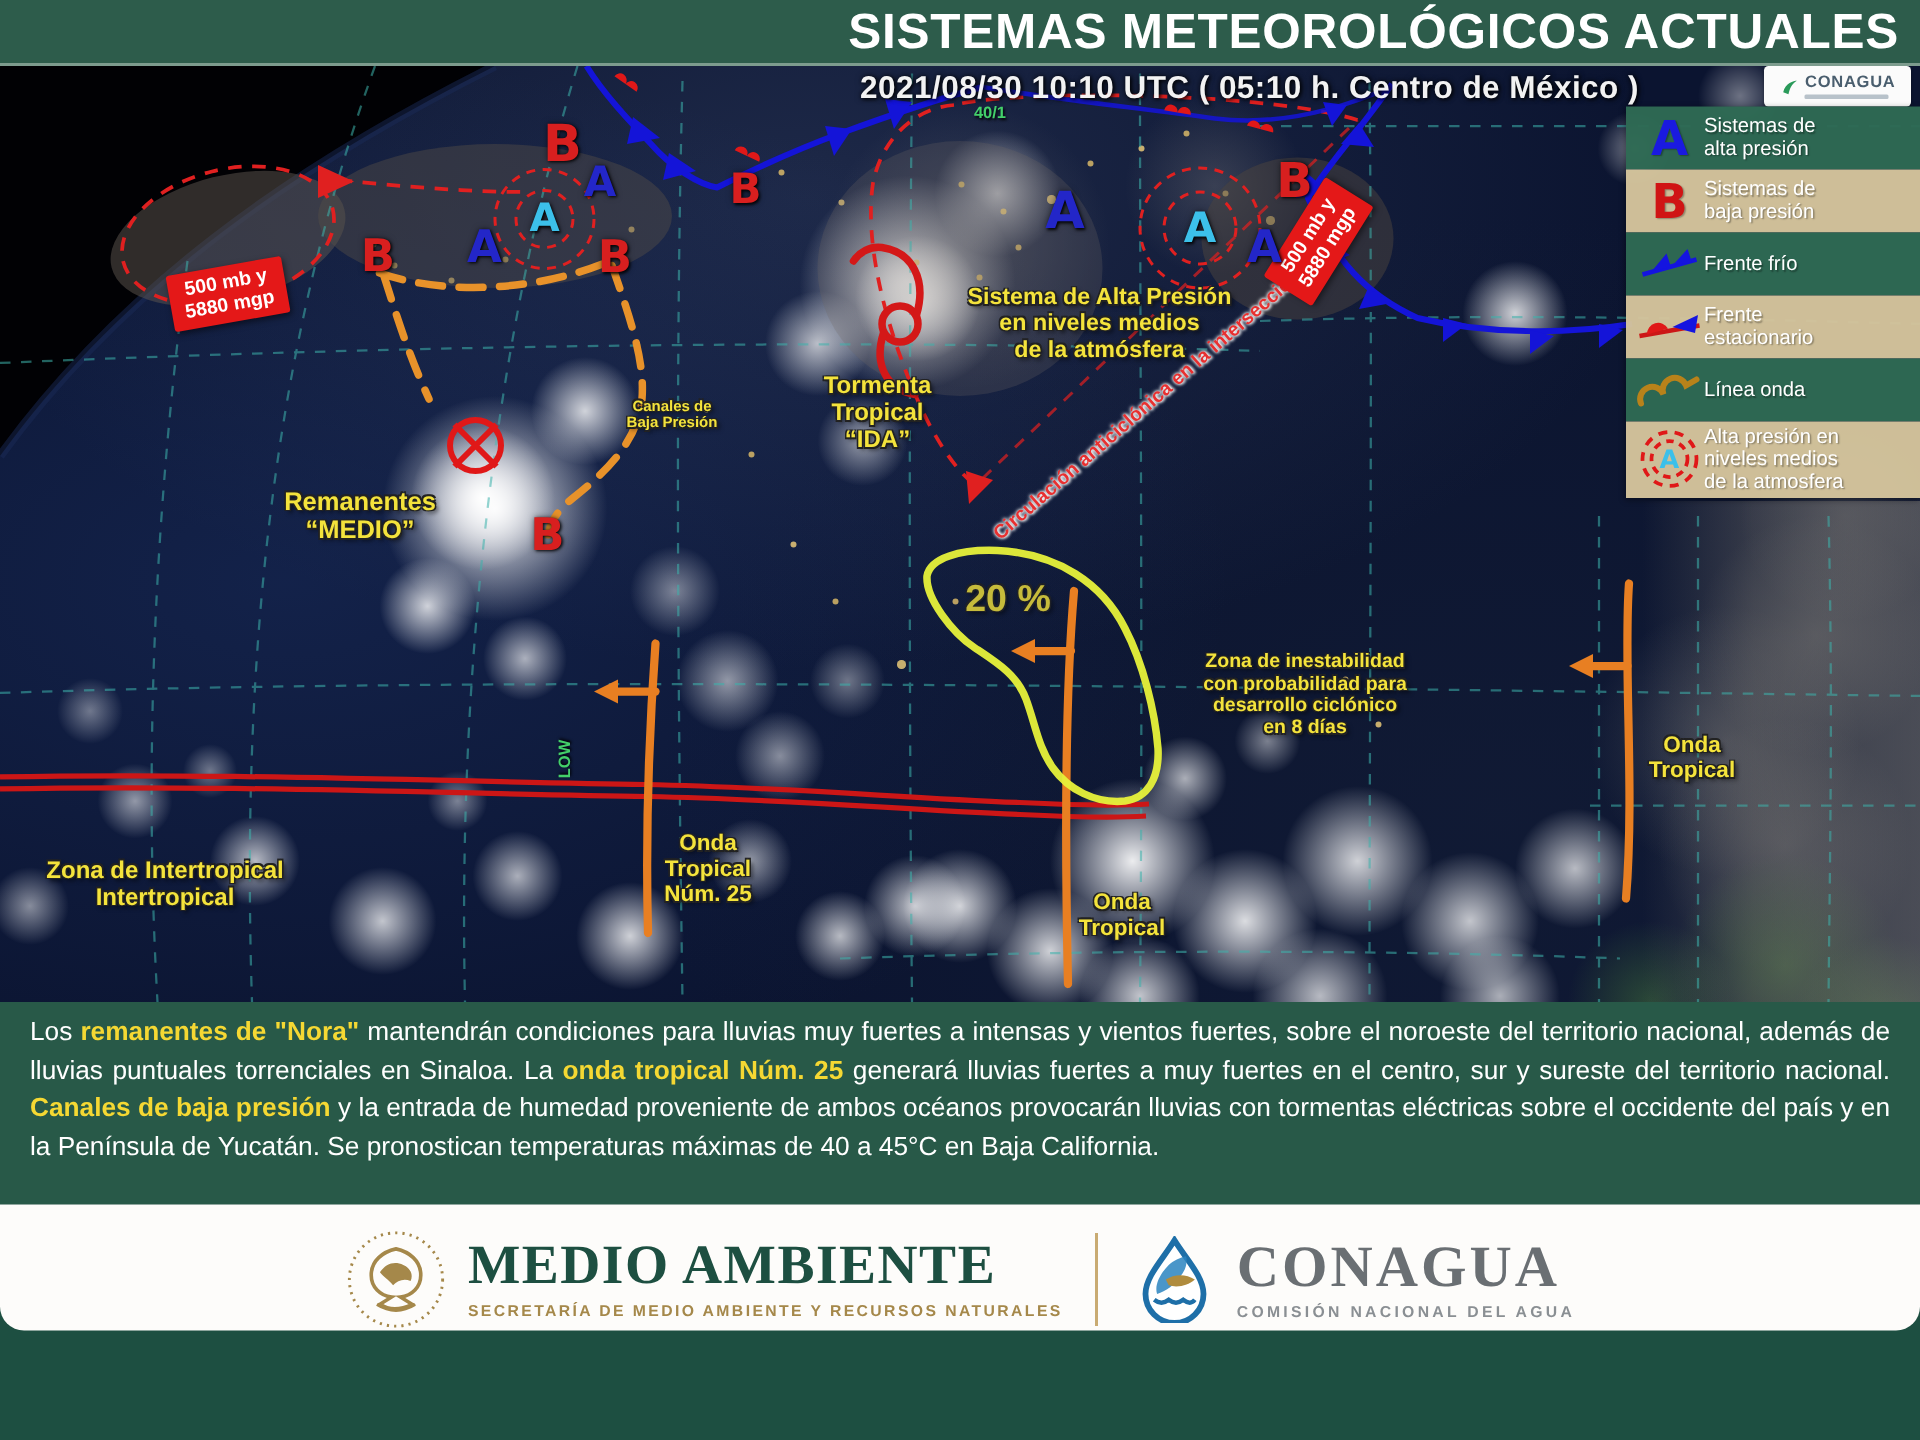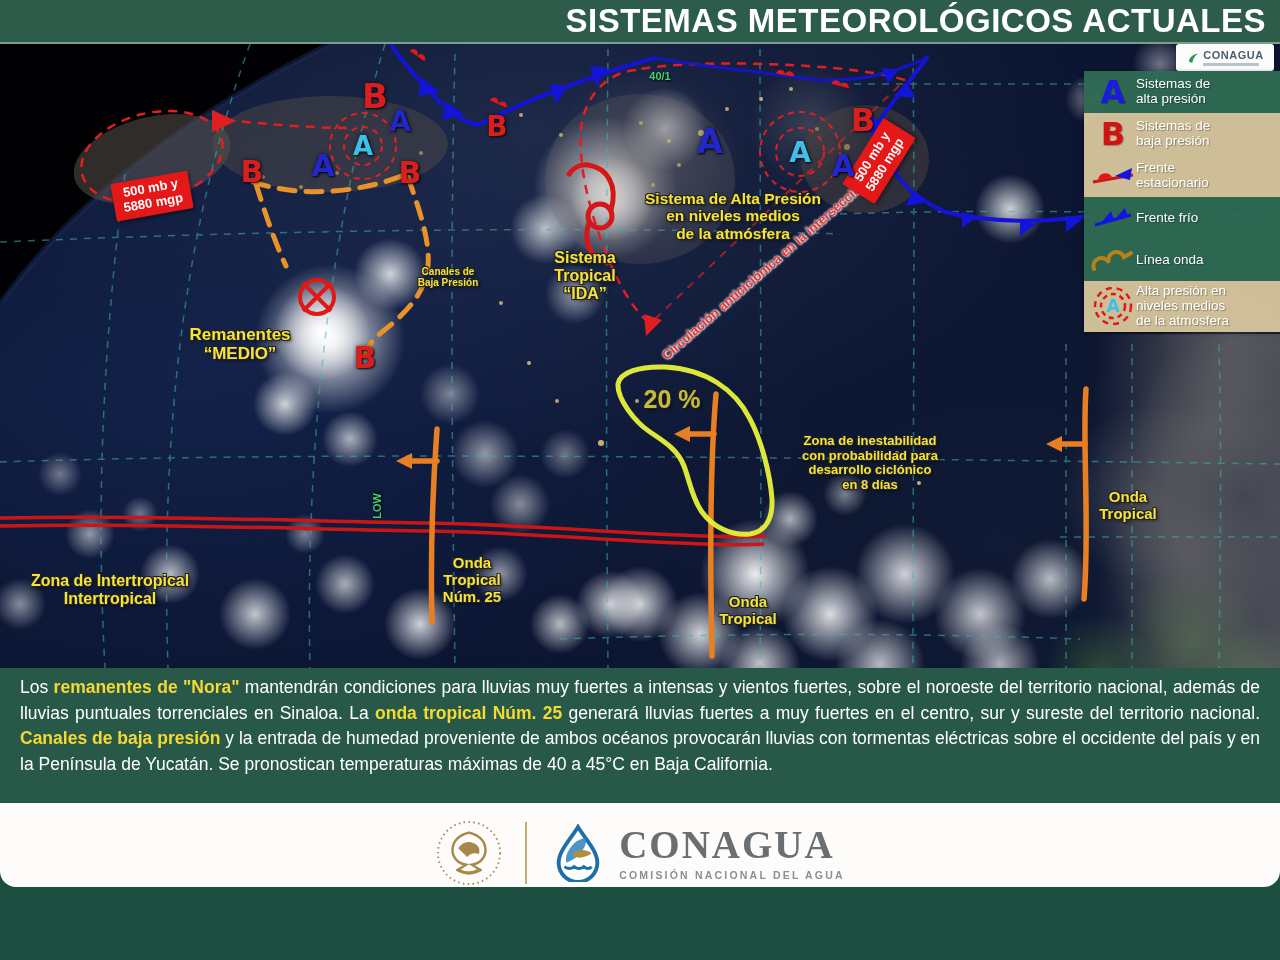--- a/index.html
+++ b/index.html
@@ -274,21 +274,21 @@
         <polygon points="1020,176 1036,180 1020,192" fill="var(--front-blue)"></polygon>
         <polygon points="1066,172 1082,176 1066,188" fill="var(--front-blue)"></polygon>
       </g>
     </svg>
 
     <div id="map-annotations">
         <div class="map-label" style="left: 240px; top: 300px; font-size: 17px; transform: translate(-50%, -50%);">Remanentes
 “MEDIO”</div>
         <div class="map-label" style="left: 448px; top: 233px; font-size: 10px; transform: translate(-50%, -50%);">Canales de
 Baja Presión</div>
-        <div class="map-label" style="left: 585px; top: 232px; font-size: 16px; transform: translate(-50%, -50%);">Sistema
+        <div class="map-label" style="left: 585px; top: 232px; font-size: 16px; transform: translate(-50%, -50%);">Tormenta
 Tropical
 “IDA”</div>
         <div class="map-label" style="left: 733px; top: 172px; font-size: 15.5px; transform: translate(-50%, -50%);">Sistema de Alta Presión
 en niveles medios
 de la atmósfera</div>
         <div class="map-label" style="left: 672px; top: 355px; font-size: 25px; transform: translate(-50%, -50%); opacity: 0.8;">20 %</div>
         <div class="map-label" style="left: 870px; top: 419px; font-size: 13px; transform: translate(-50%, -50%);">Zona de inestabilidad
 con probabilidad para
 desarrollo ciclónico
 en 8 días</div>
@@ -315,20 +315,21 @@
         <div class="map-letter red" style="left: 365px; top: 313px; font-size: 30px;">B</div>
         <div class="map-letter red" style="left: 863px; top: 76px; font-size: 32px;">B</div>
         <div class="map-letter blue" style="left: 323px; top: 121px; font-size: 30px;">A</div>
         <div class="map-letter blue" style="left: 400px; top: 77px; font-size: 28px;">A</div>
         <div class="map-letter blue" style="left: 710px; top: 97px; font-size: 34px;">A</div>
         <div class="map-letter blue" style="left: 843px; top: 121px; font-size: 30px;">A</div>
         <div class="map-letter cyan" style="left: 363px; top: 102px; font-size: 26px;">A</div>
         <div class="map-letter cyan" style="left: 800px; top: 108px; font-size: 28px;">A</div>
       </div>
 
+    <div id="timestamp">2021/08/30 10:10 UTC ( 05:10 h. Centro de México )</div>
 
     <div id="map-badge">
       <svg width="14" height="14" viewBox="0 0 20 20">
         <path d="M4 15 C6 6 14 4 17 4 C12 7 10 12 9 17 Z" fill="#2a9a5a"></path>
       </svg>
       <span class="bt">
         <b>CONAGUA</b>
         <i></i>
       </span>
     </div>
@@ -341,40 +342,40 @@
           <span class="legend-text">Sistemas de
 alta presión</span>
         </div>
         <div class="legend-row lt">
           <span class="legend-icon">
             <span class="legend-letter" style="color:#d01414">B</span>
           </span>
           <span class="legend-text">Sistemas de
 baja presión</span>
         </div>
+        <div class="legend-row lg">
+          <span class="legend-icon">
+            <svg width="40" height="24" viewBox="0 0 40 24">
+              <path d="M2,19 L38,9" stroke="#1414e0" stroke-width="3"></path>
+              <polygon points="8,17 18,5 21,14" fill="#1414e0"></polygon>
+              <polygon points="22,13 32,2 35,11" fill="#1414e0"></polygon>
+            </svg>
+          </span>
+          <span class="legend-text">Frente frío</span>
+        </div>
         <div class="legend-row lt">
           <span class="legend-icon">
             <svg width="44" height="26" viewBox="0 0 44 26">
               <path d="M2,19 L42,12" stroke="#cc1616" stroke-width="3"></path>
               <path d="M7,18 a7.5,7.5 0 0 1 14,-4 z" fill="#e01818"></path>
               <polygon points="24,13 41,5 39,17" fill="#1414e0"></polygon>
             </svg>
           </span>
           <span class="legend-text">Frente
 estacionario</span>
-        </div>
-        <div class="legend-row lg">
-          <span class="legend-icon">
-            <svg width="40" height="24" viewBox="0 0 40 24">
-              <path d="M2,19 L38,9" stroke="#1414e0" stroke-width="3"></path>
-              <polygon points="8,17 18,5 21,14" fill="#1414e0"></polygon>
-              <polygon points="22,13 32,2 35,11" fill="#1414e0"></polygon>
-            </svg>
-          </span>
-          <span class="legend-text">Frente frío</span>
         </div>
         <div class="legend-row lg">
           <span class="legend-icon">
             <svg width="46" height="28" viewBox="0 0 46 28">
               <path d="M4,23 a8,8 0 0 1 15,-6 a8,8 0 0 1 15,-6 l7,-4" fill="none" stroke="#b8821a" stroke-width="4" stroke-linecap="round"></path>
             </svg>
           </span>
           <span class="legend-text">Línea onda</span>
         </div>
         <div class="legend-row lt">
@@ -397,20 +398,24 @@
   </section>
 
   <footer id="footer">
     <div id="semarnat">
       <svg width="68" height="68" viewBox="0 0 70 70">
         <circle cx="35" cy="35" r="32" fill="none" stroke="#a5884a" stroke-width="2" stroke-dasharray="1.5 3.5"></circle>
         <path d="M35 14 C44 16 52 22 52 32 C52 40 46 46 38 47 L46 52 C38 56 30 56 24 52 L32 47 C24 46 18 40 18 32 C18 22 26 16 35 14 Z" fill="none" stroke="#a5884a" stroke-width="2.5"></path>
         <path d="M24 30 C28 24 34 22 40 25 C45 27 47 32 45 36 C40 34 36 36 33 39 C30 35 26 33 24 30 Z" fill="#a5884a"></path>
         <path d="M22 52 Q35 60 48 52" fill="none" stroke="#a5884a" stroke-width="2.5"></path>
       </svg>
+      <div class="tx">
+        <div class="t1">MEDIO AMBIENTE</div>
+        <div class="t2">SECRETARÍA DE MEDIO AMBIENTE Y RECURSOS NATURALES</div>
+      </div>
     </div>
     <div id="fdivider"></div>
     <div id="conagua">
       <svg width="58" height="58" viewBox="0 0 60 60">
         <path d="M30 3 C22 16 10 28 10 40 a20 20 0 0 0 40 0 C50 28 38 16 30 3 Z" fill="#ffffff" stroke="#1e6fa8" stroke-width="4"></path>
         <path d="M26 20 C20 26 16 34 18 40 C24 38 30 34 34 28 C38 23 39 18 38 14 C34 15 29 17 26 20 Z" fill="#2a84c0" opacity=".85"></path>
         <path d="M24 30 C30 26 38 26 44 30 C40 34 32 36 26 34 Z" fill="#b08c3e"></path>
         <path d="M16 44 q5 4 10 0 q5 4 10 0 q5 4 8 0" fill="none" stroke="#1e6fa8" stroke-width="3"></path>
       </svg>
       <div class="tx">

